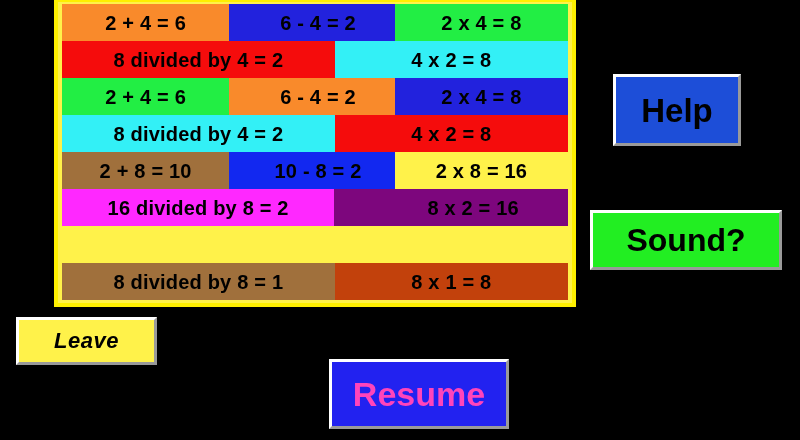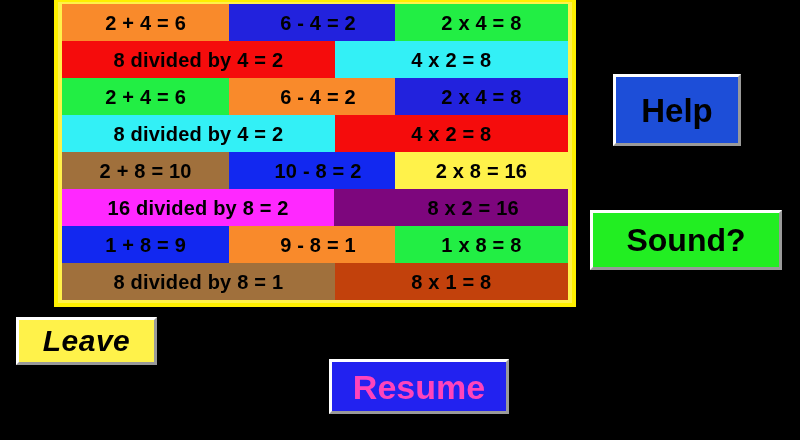--- a/index.html
+++ b/index.html
@@ -96,29 +96,29 @@
     color: #000000;
     font-size: 32px;
   }
   #leave-button {
     left: 16px;
     top: 317px;
     width: 141px;
     height: 48px;
     background: #FFF24A;
     color: #000000;
-    font-size: 30px;
+    font-size: 22px;
     font-style: italic;
     letter-spacing: 0.5px;
   }
   #resume-button {
     left: 329px;
     top: 359px;
     width: 180px;
-    height: 55px;
+    height: 70px;
     background: #2222F0;
     color: #FF44BB;
     font-size: 34px;
   }
 </style>
 </head>
 <body>
 
 <div id="fact-table">
     <div class="fact-row" style="top: 2px;">
@@ -141,25 +141,20 @@
     </div>
     <div class="fact-row" style="top: 150px;">
       <div class="fact-cell c3-a" style="background: rgb(160, 112, 60);">2 + 8 = 10</div>
       <div class="fact-cell c3-b" style="background: rgb(18, 40, 240);">10 - 8 = 2</div>
       <div class="fact-cell c3-c" style="background: rgb(255, 242, 74);">2 x 8 = 16</div>
     </div>
     <div class="fact-row" style="top: 187px;">
       <div class="fact-cell c2-a" style="background: rgb(255, 40, 255);">16 divided by 8 = 2</div>
       <div class="fact-cell c2-b" style="background: rgb(125, 6, 125); padding-left: 44px;">8 x 2 = 16</div>
     </div>
-    <div class="fact-row" style="top: 224px;">
-      <div class="fact-cell c3-a" style="background: rgb(18, 40, 240);">1 + 8 = 9</div>
-      <div class="fact-cell c3-b" style="background: rgb(249, 138, 43);">9 - 8 = 1</div>
-      <div class="fact-cell c3-c" style="background: rgb(34, 238, 68);">1 x 8 = 8</div>
-    </div>
     <div class="fact-row" style="top: 261px;">
       <div class="fact-cell c2-a" style="background: rgb(160, 112, 60);">8 divided by 8 = 1</div>
       <div class="fact-cell c2-b" style="background: #c2410c;">8 x 1 = 8</div>
     </div>
   </div>
 
 <div class="btn" id="help-button">Help</div>
 
 <div class="btn" id="sound-button">Sound?</div>
 

